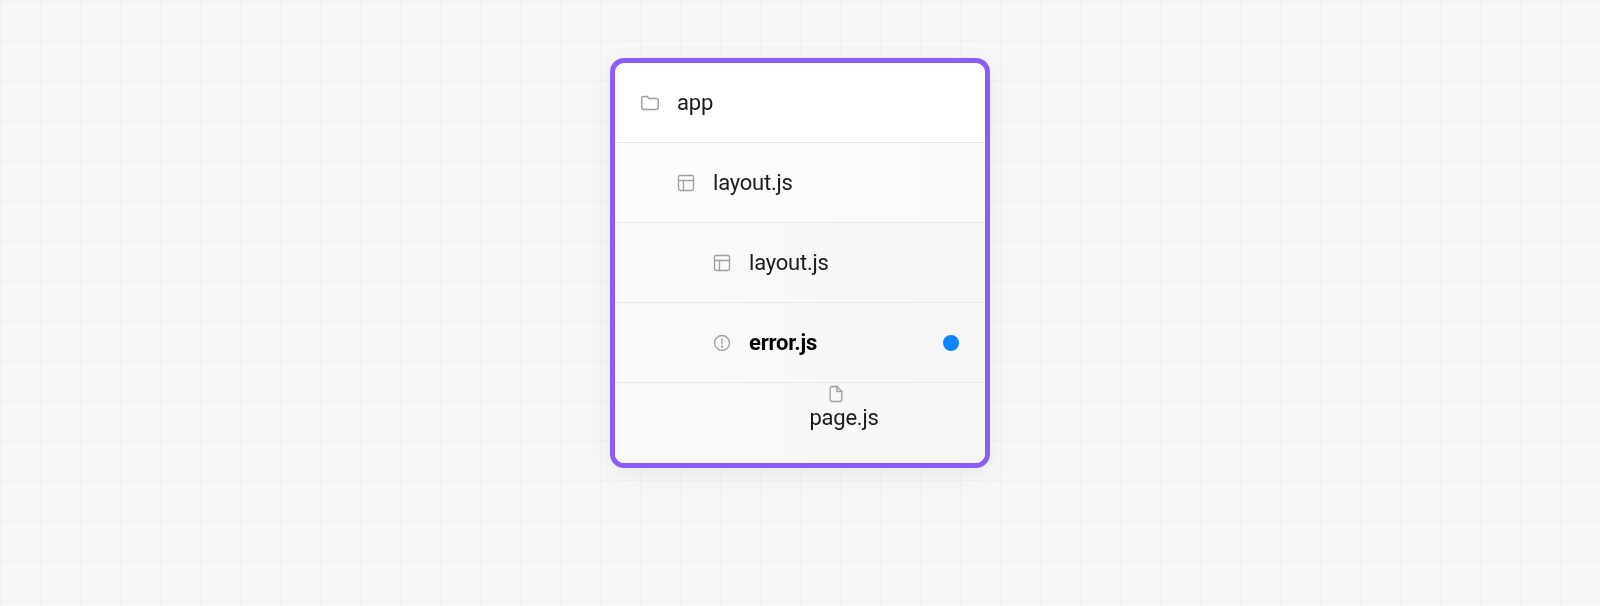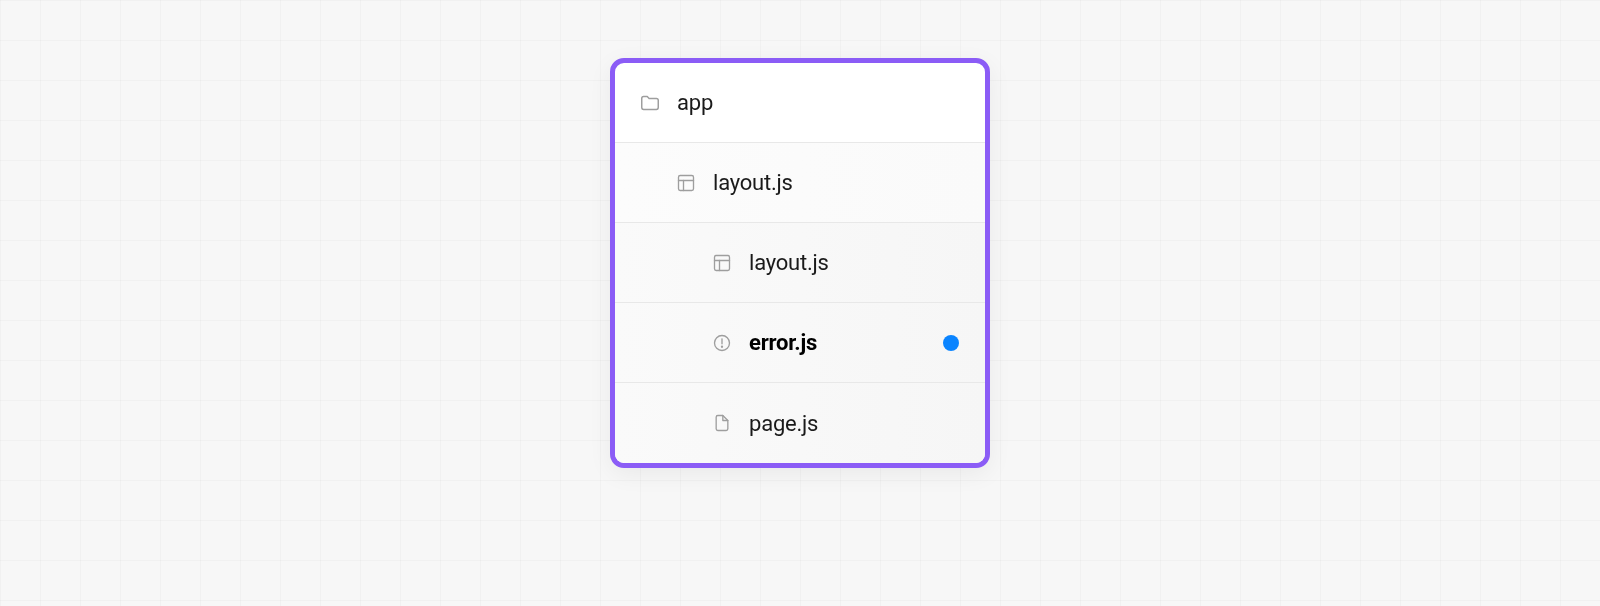--- a/index.html
+++ b/index.html
@@ -36,20 +36,21 @@
       display: flex;
       align-items: center;
       height: 80px;
       padding: 0 24px;
       border-bottom: 1px solid #e8e8e8;
       position: relative;
     }
     
     .tree-row:last-child {
       border-bottom: none;
+      flex-direction: column;
     }
     
     .tree-row.indent-1 {
       padding-left: 60px;
       background: linear-gradient(90deg, #fcfcfc 0%, #fafafa 100%);
     }
     
     .tree-row.indent-2 {
       padding-left: 96px;
       background: linear-gradient(90deg, #fafafa 0%, #f6f6f6 100%);

